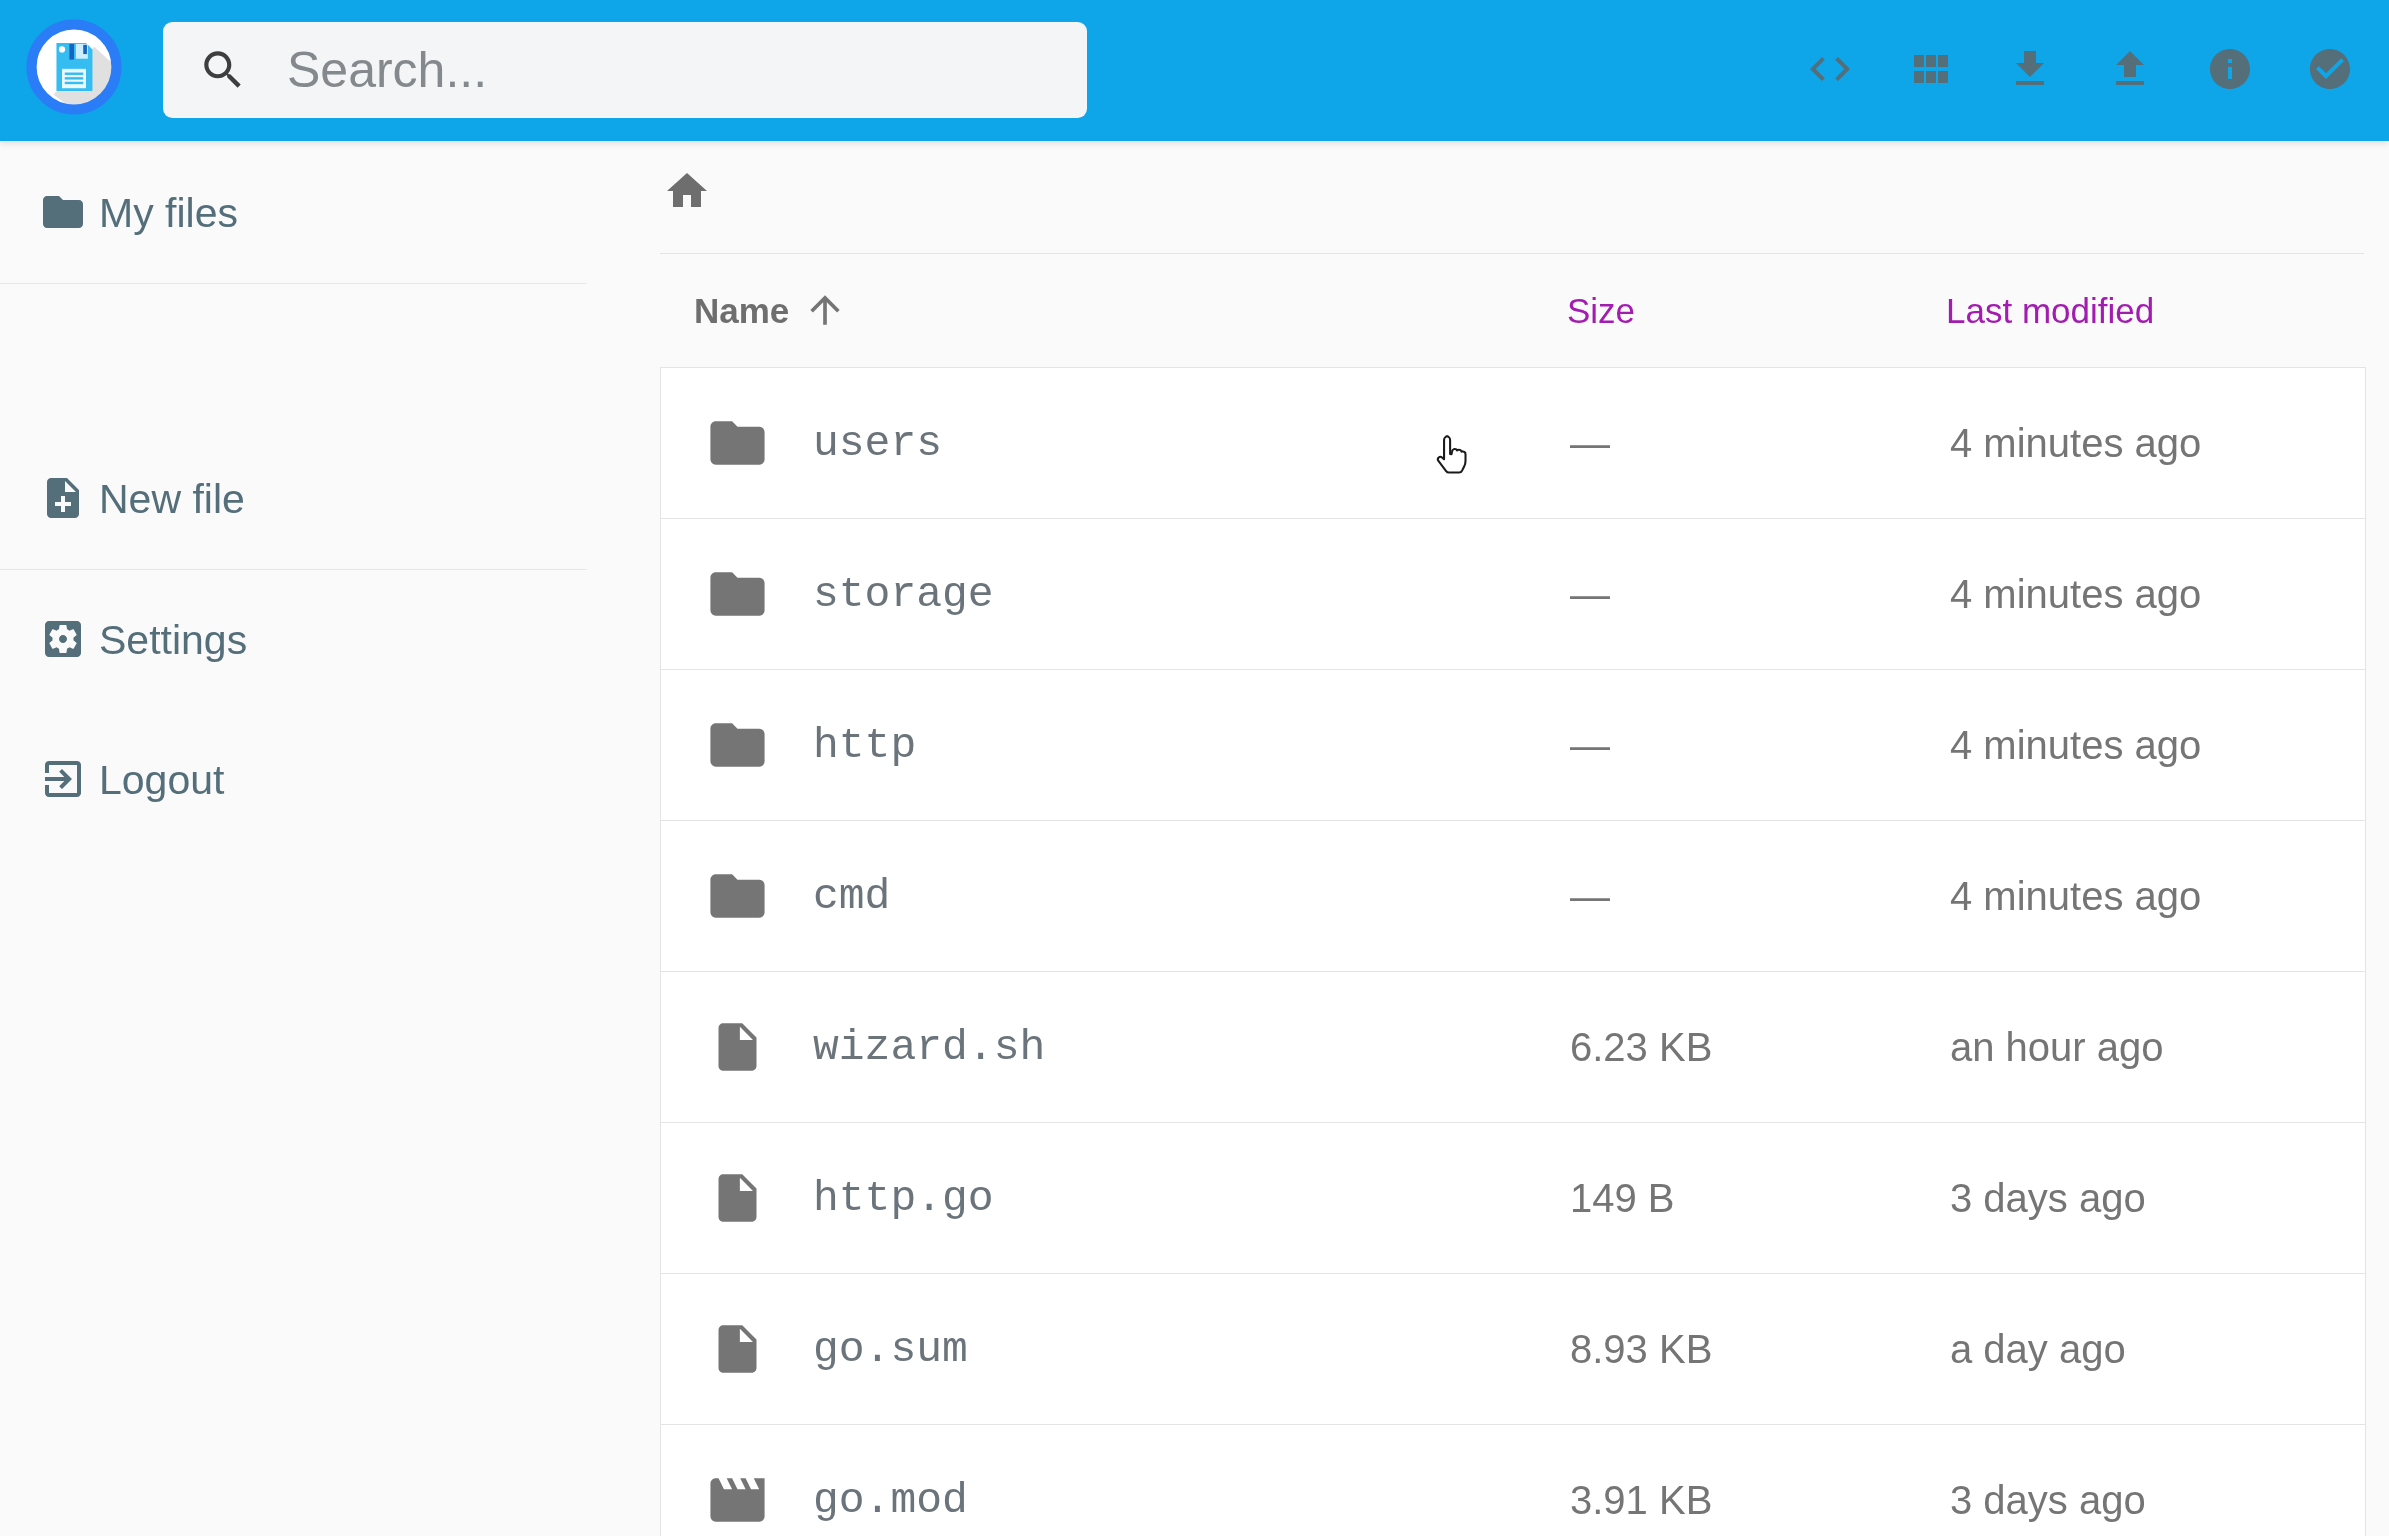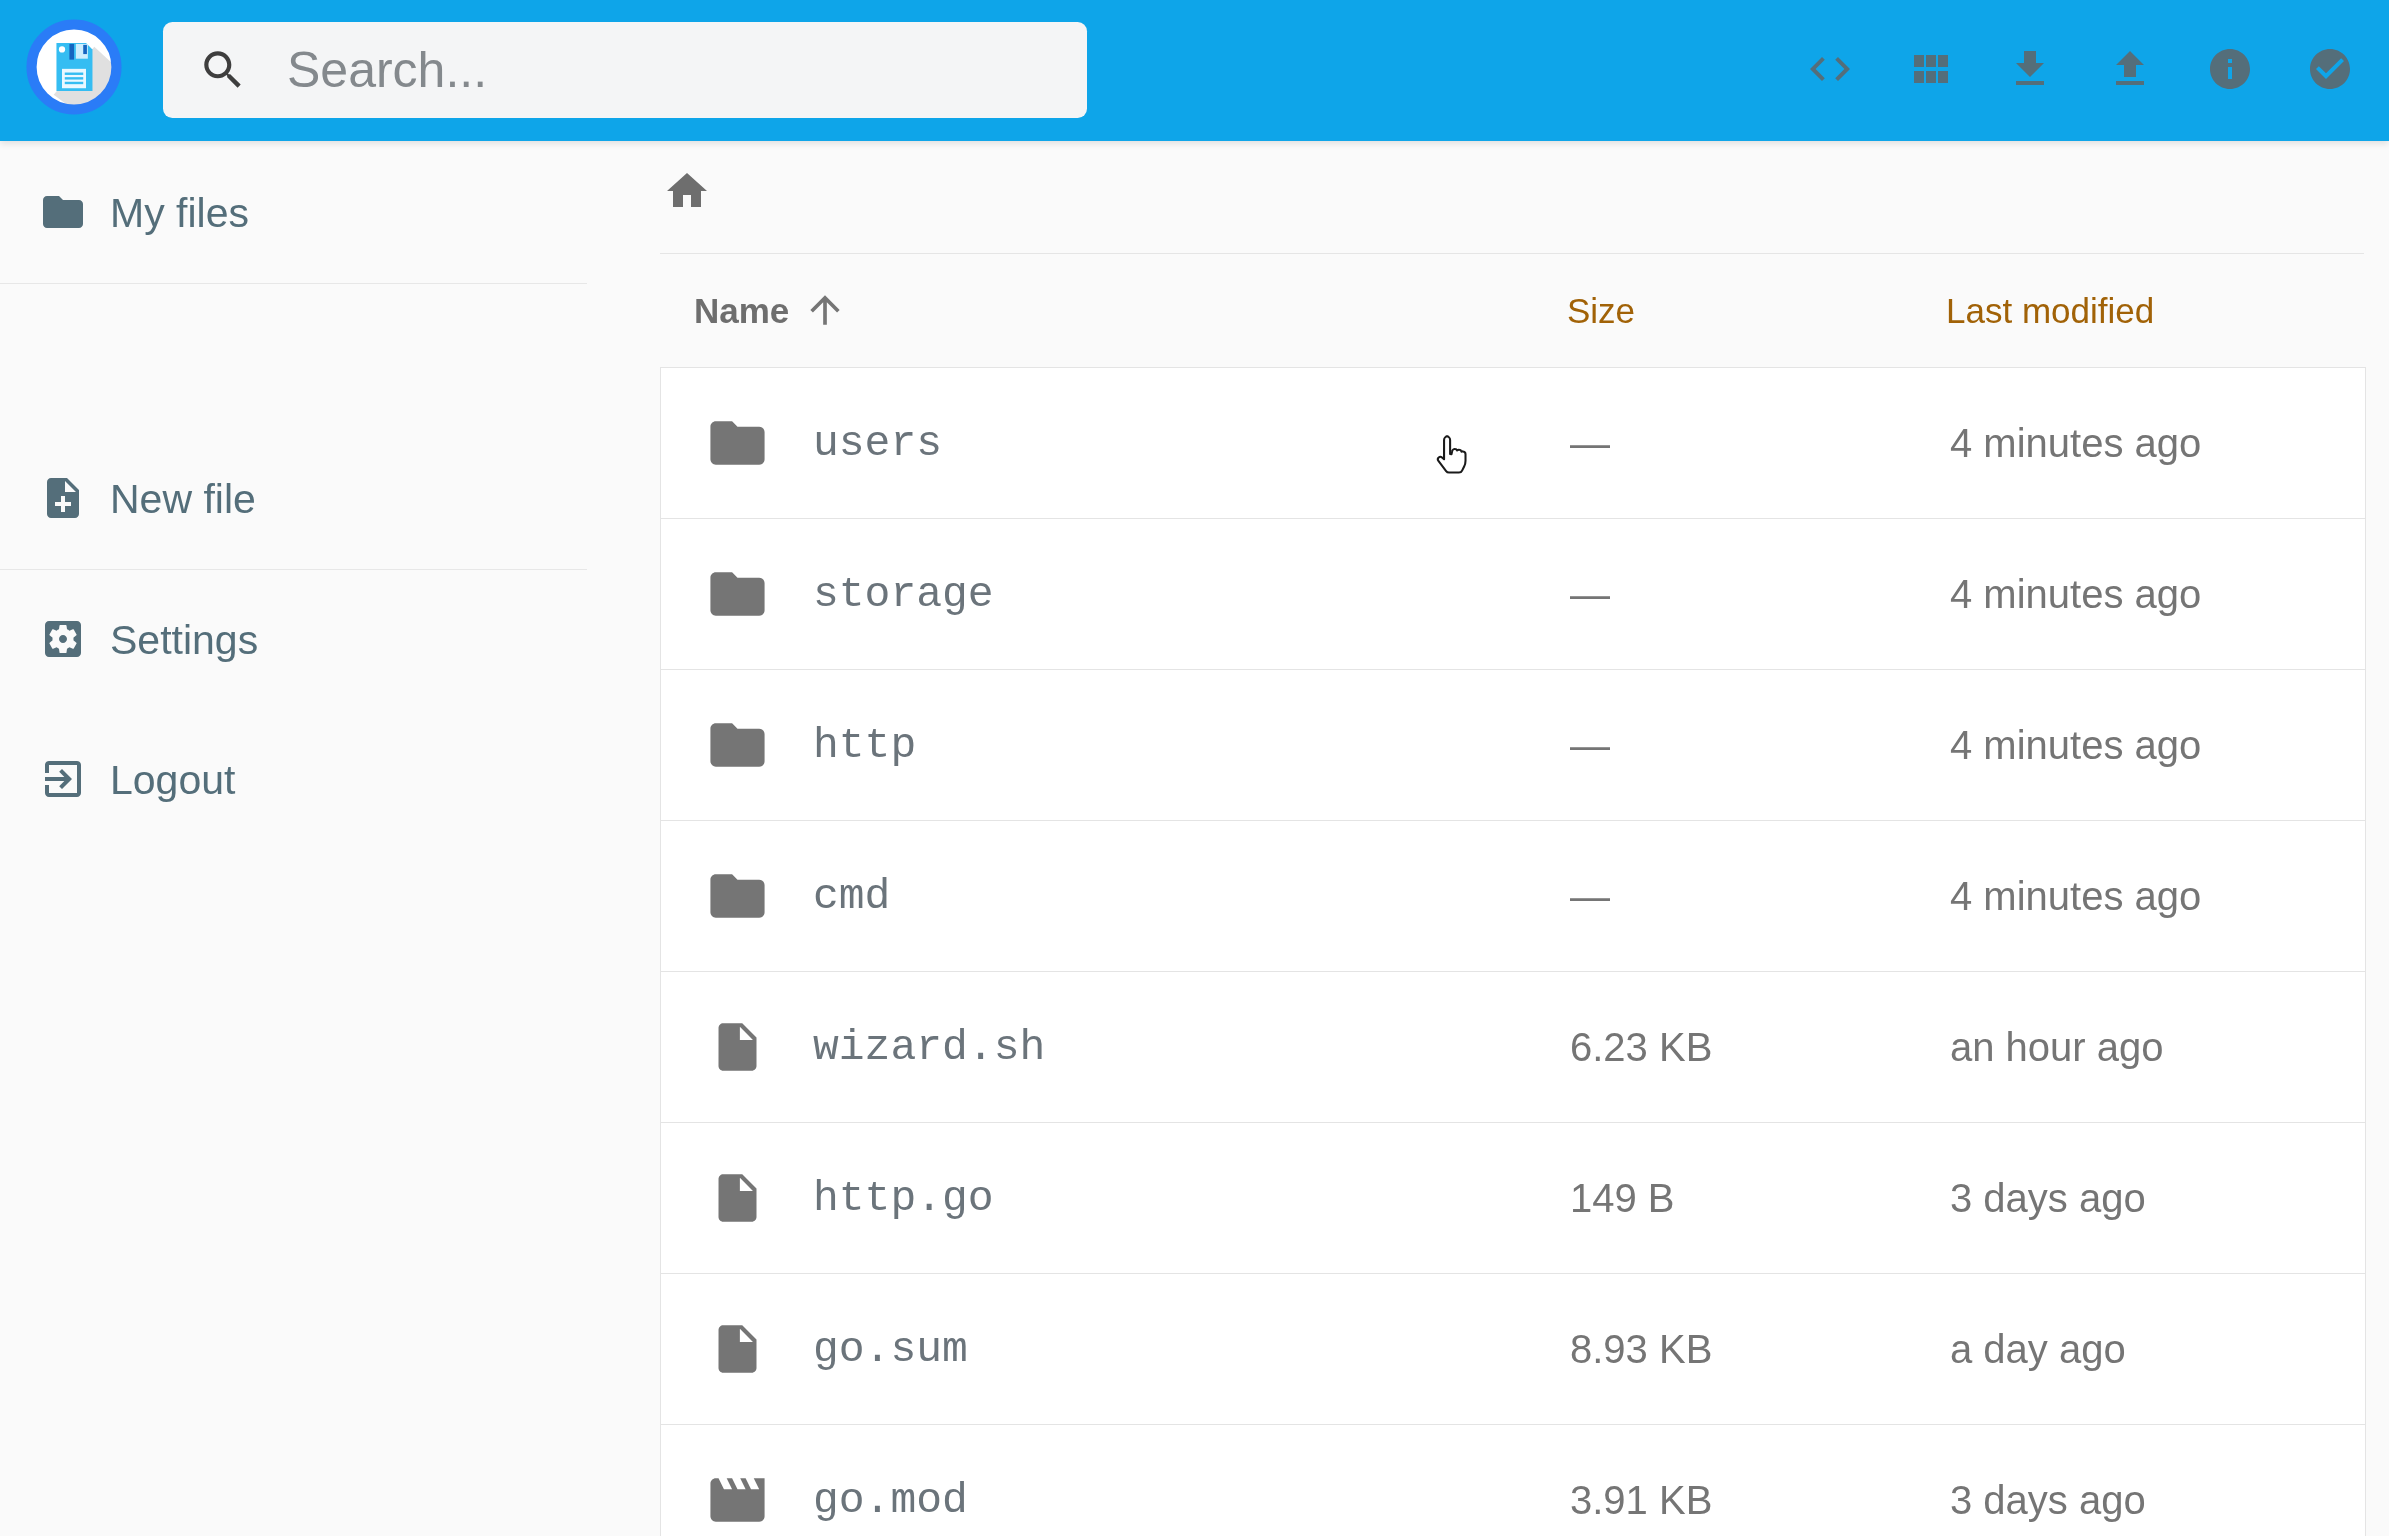--- a/index.html
+++ b/index.html
@@ -15,28 +15,28 @@
   .searchbox{position:absolute;left:163px;top:22px;width:924px;height:96px;border-radius:9.3px;
              background:#f4f5f6;display:flex;align-items:center;}
   .searchbox .mag{width:50px;height:50px;margin-left:35px;flex:0 0 auto;color:#3e3e3e;}
   .searchbox .ph{margin-left:39px;font-size:50px;color:#84898d;white-space:nowrap;}
   .tb-btn{position:absolute;top:45px;width:48px;height:48px;color:#546e7a;background:none;border:none;padding:0;cursor:pointer;}
   .tb-btn svg{width:48px;height:48px;display:block;}
   
   .sidebar{position:absolute;left:0;top:141px;width:587px;height:1396px;}
   .side-item{position:absolute;left:39px;height:89px;display:flex;align-items:center;color:#546e7a;cursor:pointer;}
   .side-item svg{width:48px;height:48px;flex:0 0 auto;}
-  .side-item .lbl{margin-left:23px;font-size:41px;white-space:nowrap;}
+  .side-item .lbl{margin-left:12px;font-size:41px;white-space:nowrap;}
   .side-div{position:absolute;left:0;width:587px;height:0.9px;background:#e7e7e7;}
   .side-footer{position:absolute;left:51px;top:770px;font-size:25px;line-height:34px;color:#9e9e9e;}
   .side-footer .help{cursor:pointer;}
   
   .home-btn{position:absolute;left:663px;top:167px;width:48px;height:48px;color:#6e6e6e;cursor:pointer;}
   .crumb-line{position:absolute;left:660px;top:253px;width:1704px;height:0.9px;background:#e5e5e5;}
-  .col-head{position:absolute;top:291px;font-size:35px;color:#a16207;cursor:pointer;white-space:nowrap;}
+  .col-head{position:absolute;top:291px;font-size:35px;color:#a21caf;cursor:pointer;white-space:nowrap;}
   .col-name{left:694px;color:#6e6e6e;font-weight:bold;}
   .sort-arrow{position:absolute;left:803px;top:288px;width:44px;height:44px;color:#757575;cursor:pointer;}
   .col-size{left:1567px;}
   .col-mod{left:1946px;}
   
   .list{position:absolute;left:660px;top:367px;width:1704px;height:1169px;overflow:hidden;
         border-top:0.9px solid #e4e4e4;border-left:0.9px solid #e4e4e4;border-right:0.9px solid #e4e4e4;}
   .row{position:relative;height:150px;background:#ffffff;border-bottom:0.9px solid #e4e4e4;cursor:pointer;}
   .row .cell{position:absolute;top:50%;transform:translateY(-50%);white-space:nowrap;}
   .row .icn{left:43px;width:67px;height:67px;color:#757575;display:flex;align-items:center;justify-content:center;}

